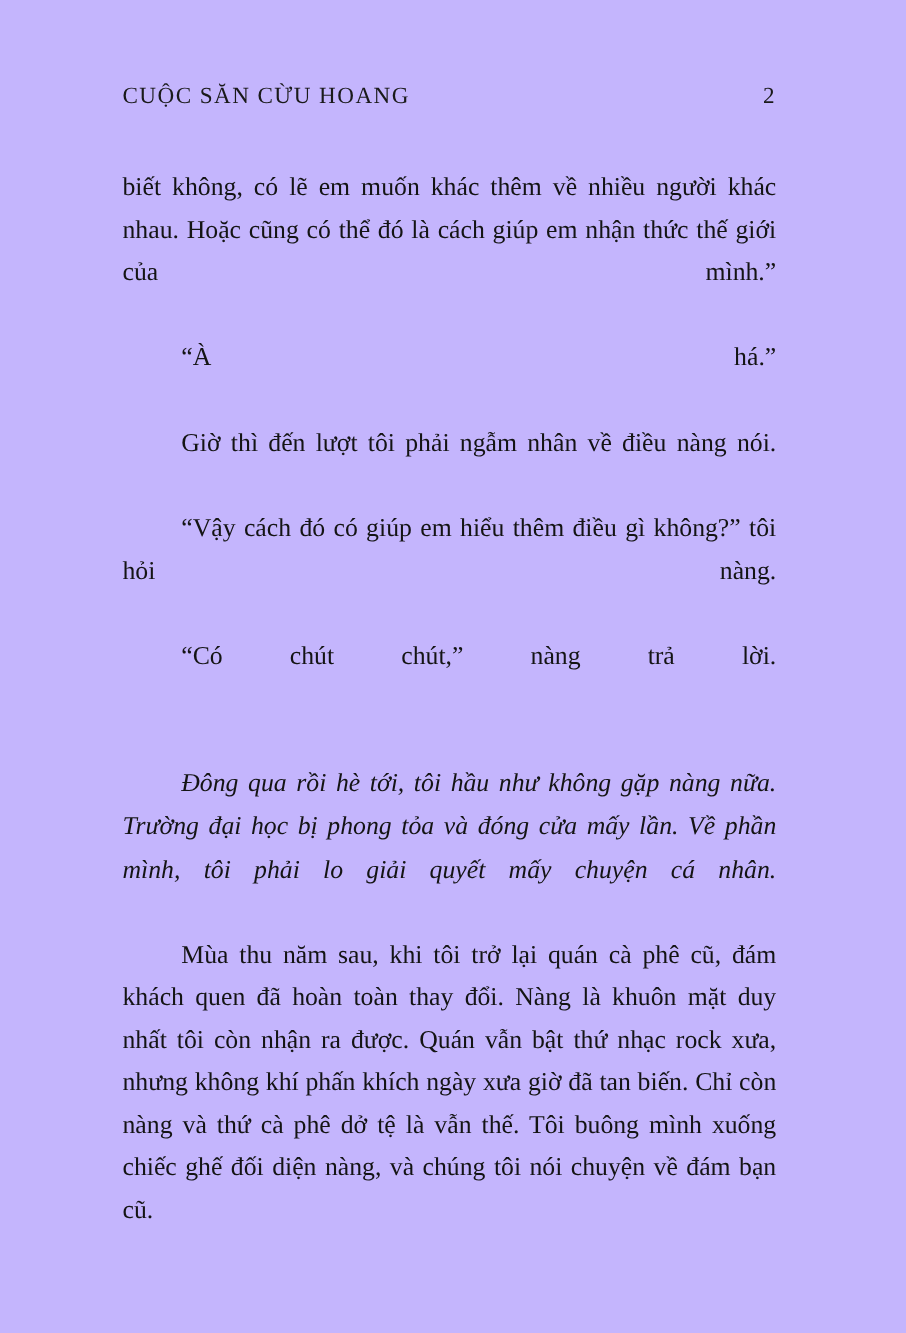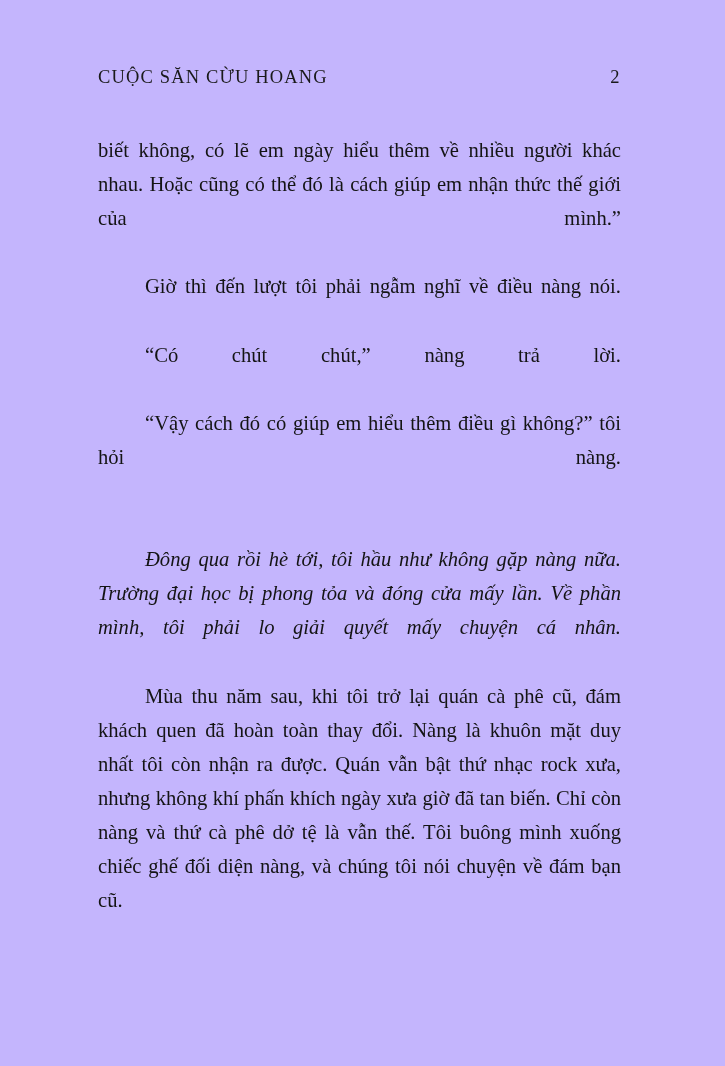--- a/index.html
+++ b/index.html
@@ -89,21 +89,22 @@
 <body>
 
 <div class="page">
 
   <header class="running-head">
     <span class="running-head-title">CUỘC SĂN CỪU HOANG</span>
     <span class="running-head-folio">2</span>
   </header>
 
   <main class="textblock">
-      <p class="para continuation">biết không, có lẽ em ngày hiểu thêm về nhiều người khác nhau. Hoặc cũng có thể đó là cách giúp em nhận thức thế giới của mình.”</p>
-      <p class="para indent">Giờ thì đến lượt tôi phải ngẫm nghĩ về điều nàng nói.</p>
+      <p class="para continuation">biết không, có lẽ em muốn khác thêm về nhiều người khác nhau. Hoặc cũng có thể đó là cách giúp em nhận thức thế giới của mình.”</p>
+      <p class="para indent">“À há.”</p>
+      <p class="para indent">Giờ thì đến lượt tôi phải ngẫm nhân về điều nàng nói.</p>
+      <p class="para indent">“Vậy cách đó có giúp em hiểu thêm điều gì không?” tôi hỏi nàng.</p>
       <p class="para indent">“Có chút chút,” nàng trả lời.</p>
-      <p class="para indent">“Vậy cách đó có giúp em hiểu thêm điều gì không?” tôi hỏi nàng.</p>
       <p class="para indent section-gap">Đông qua rồi hè tới, tôi hầu như không gặp nàng nữa. Trường đại học bị phong tỏa và đóng cửa mấy lần. Về phần mình, tôi phải lo giải quyết mấy chuyện cá nhân.</p>
       <p class="para indent">Mùa thu năm sau, khi tôi trở lại quán cà phê cũ, đám khách quen đã hoàn toàn thay đổi. Nàng là khuôn mặt duy nhất tôi còn nhận ra được. Quán vẫn bật thứ nhạc rock xưa, nhưng không khí phấn khích ngày xưa giờ đã tan biến. Chỉ còn nàng và thứ cà phê dở tệ là vẫn thế. Tôi buông mình xuống chiếc ghế đối diện nàng, và chúng tôi nói chuyện về đám bạn cũ.</p>
     </main>
 
 </div>
 
 </body></html>

